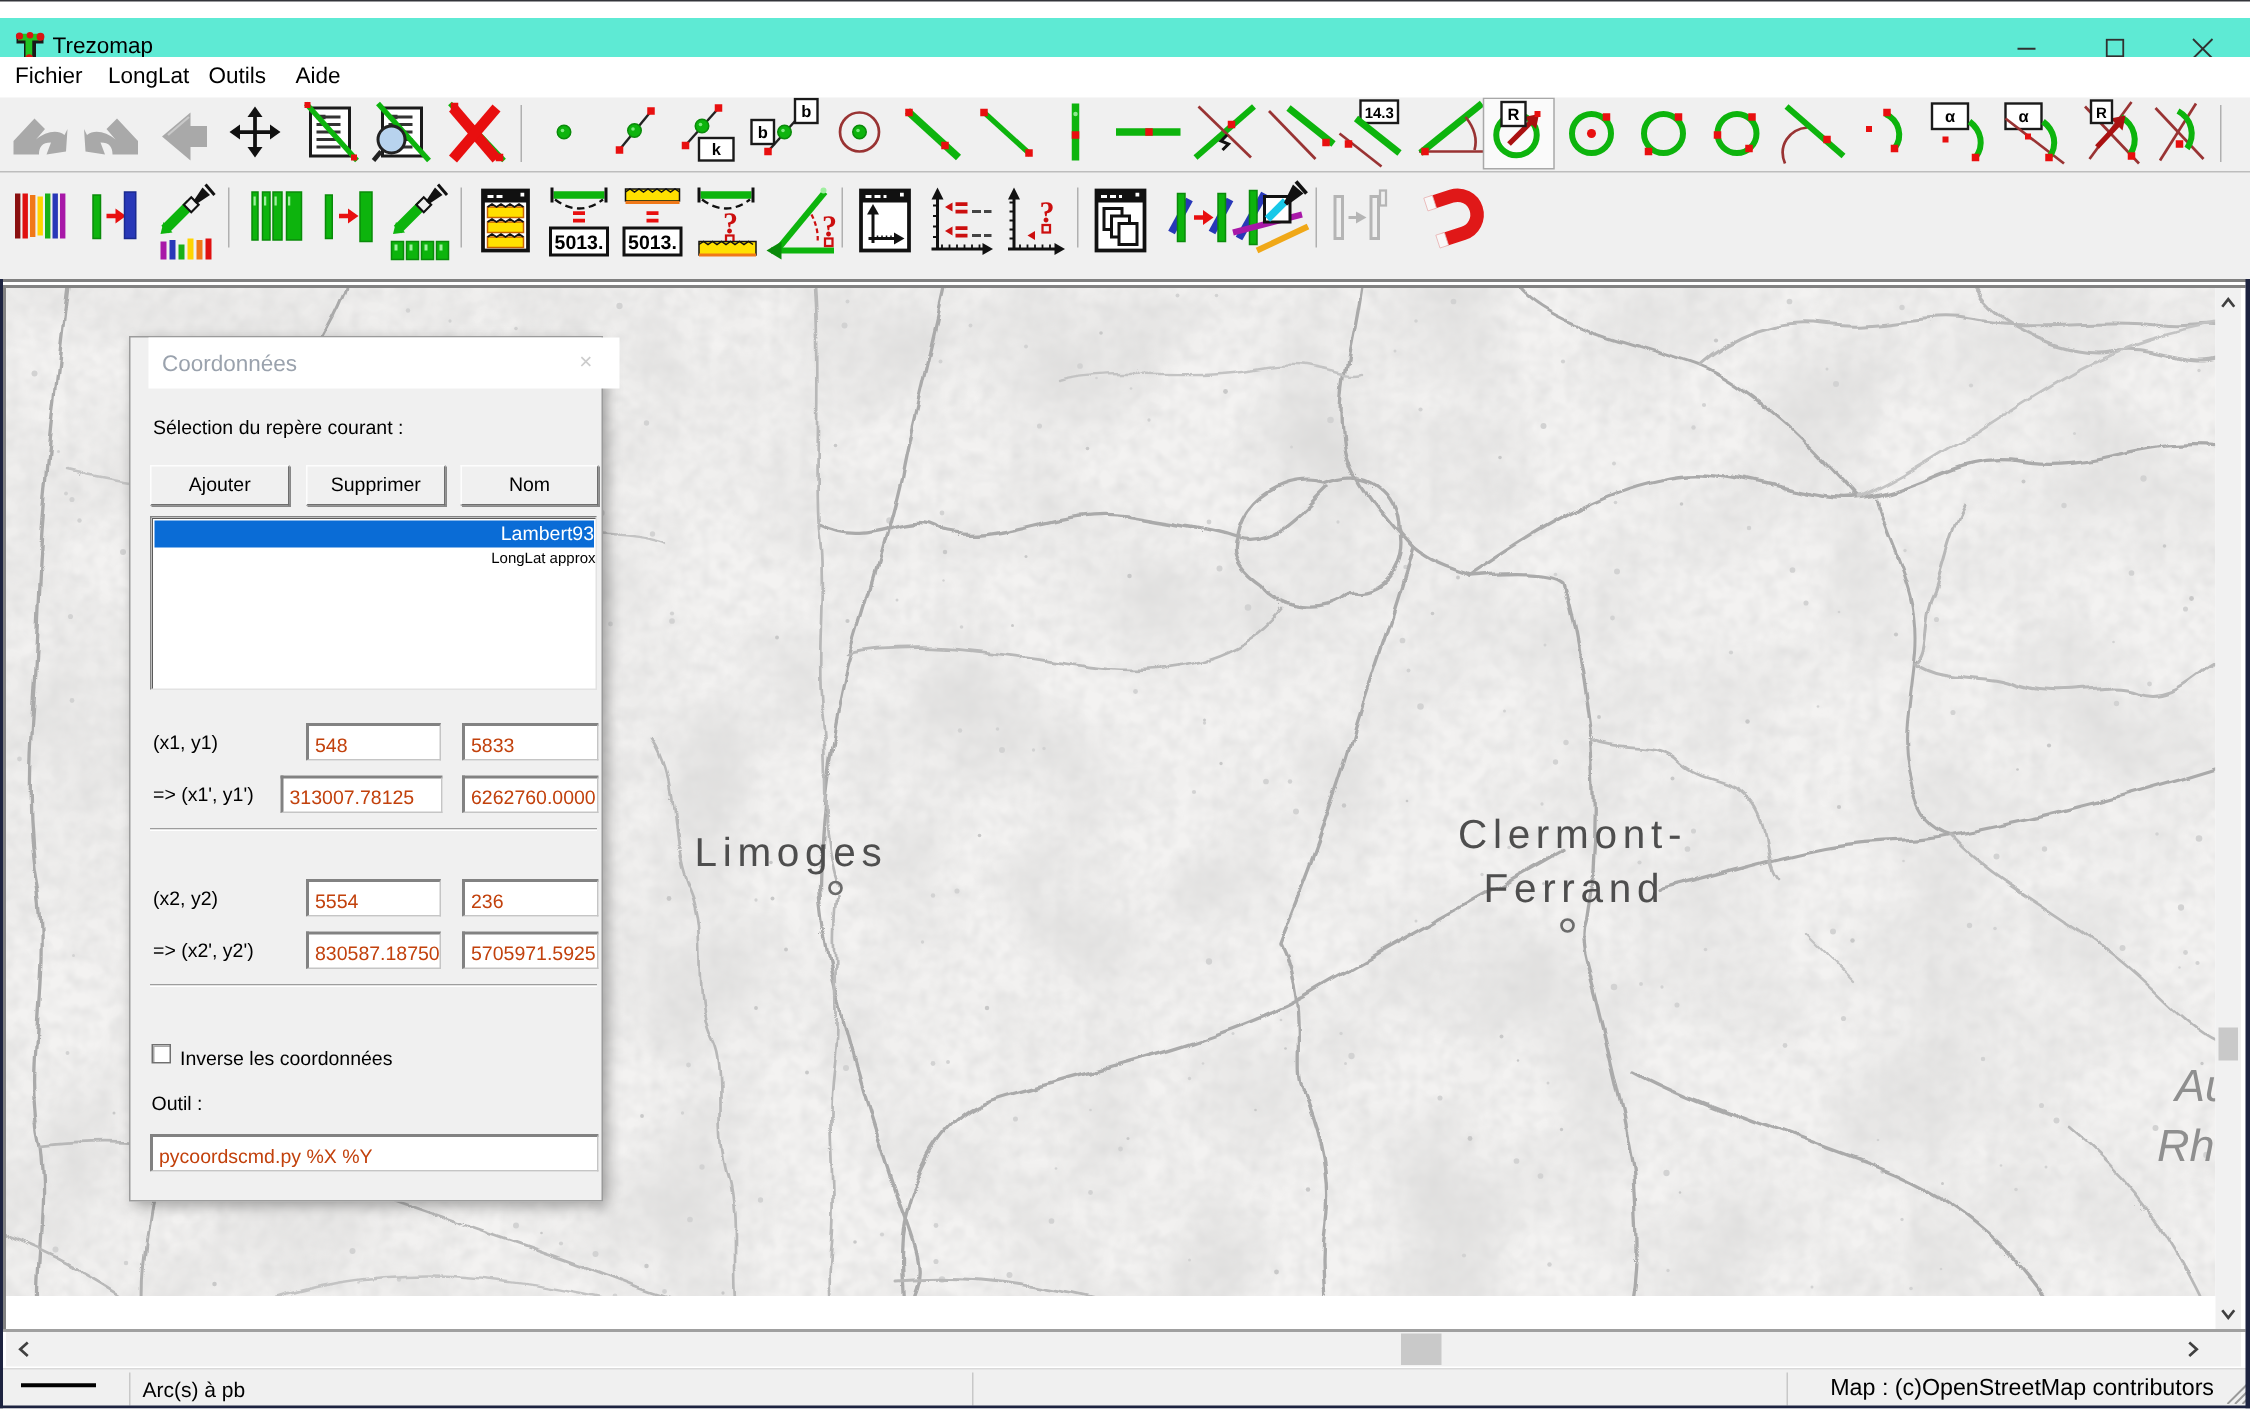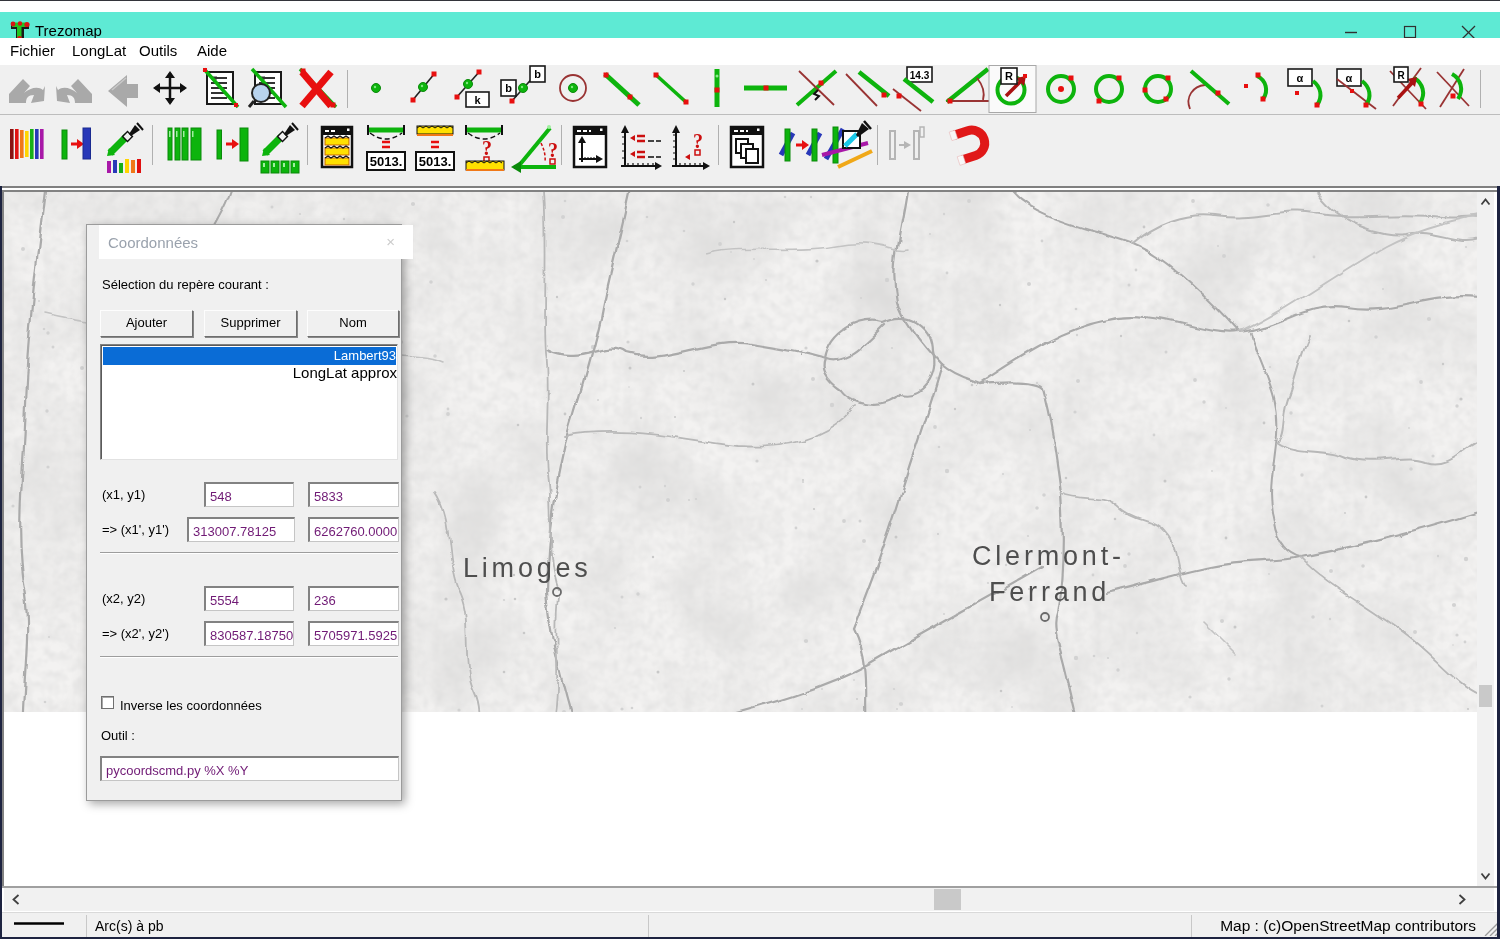--- a/index.html
+++ b/index.html
@@ -11,21 +11,21 @@
 #apptitle { position:absolute; left:35px; top:10px; font-size:15px; color:#000; }
 #winbtns { position:absolute; right:0; top:1px; width:200px; height:37px; }
 #menubar { position:absolute; left:0; top:38px; width:1500px; height:27px; background:#ffffff; font-size:15px; color:#000;text-decoration:underline; }
 .mi { position:absolute; top:4px; }
 #toolbars { position:absolute; left:0; top:65px; width:1500px; height:121px; background:#f0f0f0; }
 #tbsep { position:absolute; left:0; top:114px; width:1500px; height:1px; background:#bdbdbd; }
 #tbborder { position:absolute; left:0; top:186px; width:1500px; height:2px; background:#808080; }
 
 #mapborder-top { position:absolute; left:2px; top:190px; width:1495px; height:2px; background:#828282; }
 #mapborder-left { position:absolute; left:2px; top:190px; width:2px; height:697px; background:#828282; }
-#maparea { position:absolute; left:4px; top:192px; width:1473px; height:520px; background:#efefee; overflow:hidden;text-decoration:underline; }
+#maparea { position:absolute; left:4px; top:192px; width:1473px; height:672px; background:#efefee; overflow:hidden;text-decoration:underline; }
 #mapborder-bot { position:absolute; left:2px; top:886px; width:1495px; height:2px; background:#a0a0a0; }
 
 .navy { position:absolute; background:#1d2340; }
 
 #vscroll { position:absolute; left:1477px; top:192px; width:17px; height:694px; background:#f1f1f1; }
 #vthumb { position:absolute; left:1479px; top:685px; width:13px; height:22px; background:#c9c9c9; }
 
 #hscroll { position:absolute; left:4px; top:888px; width:1490px; height:23px; background:#f1f1f1; }
 #hthumb { position:absolute; left:934px; top:889px; width:27px; height:21px; background:#c9c9c9; }
 
@@ -33,22 +33,22 @@
 .statussep { position:absolute; top:2px; width:1px; height:22px; background:#c8c8c8; }
 
 #dialog { position:absolute; left:86px; top:224px; width:316px; height:577px; background:#f0f0f0; border:1px solid #9b9b9b; box-shadow:3px 3px 9px rgba(0,0,0,0.35); }
 #dlgtitle { position:absolute; left:0; top:0; width:314px; height:34px; background:#ffffff;margin-left:12px; }
 #dlgtitle span { position:absolute; left:9px; top:9px; font-size:15px; color:#9aa2ad; }
 #dlgclose { position:absolute; right:6px; top:8px; font-size:15px; color:#cccccc; }
 .dlabel { position:absolute; font-size:13px; color:#000; }
 .btn3d { position:absolute; height:27px; background:#f0f0f0; border:1px solid #fdfdfd; border-right-color:#6e6e6e; border-bottom-color:#6e6e6e; box-shadow:1px 1px 0 #888888; font-size:13px; color:#000; text-align:center; line-height:24px; }
 #listbox { position:absolute; left:13px; top:119px; width:298px; height:116px; background:#ffffff; border:1px solid #828282; border-right-color:#e2e2e2; border-bottom-color:#e2e2e2; box-shadow:inset 1px 1px 0 #5a5a5a;text-align:right; }
 #listbox .sel { background:#0a6cd6; color:#fff; padding-left:4px; font-size:13px; height:18px; line-height:17px; margin:2px 1px 0 2px; }
-#listbox .unsel { color:#000; padding-left:5px; font-size:15px; height:17px; line-height:16px; }
-.field { position:absolute; height:25px; background:#ffffff; border-top:2px solid #828282; border-left:2px solid #828282; border-right:1px solid #c5c5c5; border-bottom:1px solid #c5c5c5; font-size:13px; color:#701a75; padding:5px 0 0 4px; white-space:nowrap; overflow:hidden; }
+#listbox .unsel { color:#000; padding-left:5px; font-size:10px; height:17px; line-height:16px; }
+.field { position:absolute; height:25px; background:#ffffff; border-top:2px solid #828282; border-left:2px solid #828282; border-right:1px solid #c5c5c5; border-bottom:1px solid #c5c5c5; font-size:13px; color:#c2410c; padding:5px 0 0 4px; white-space:nowrap; overflow:hidden; }
 .sepline { position:absolute; left:13px; width:298px; height:2px; border-top:1px solid #9d9d9d; border-bottom:1px solid #ffffff; }
 #checkbox { position:absolute; left:14px; top:471px; width:13px; height:13px; background:#fff; border:1px solid #707070; box-shadow:inset 1px 1px 0 #a8a8a8; }
 </style>
 </head>
 <body>
 <div id="win">
   <div id="topline"></div>
   <div id="titlebar">
     <svg id="appicon" width="22" height="22" viewBox="0 0 22 22">
       <rect x="2" y="3" width="18" height="6" fill="#181818"></rect>

